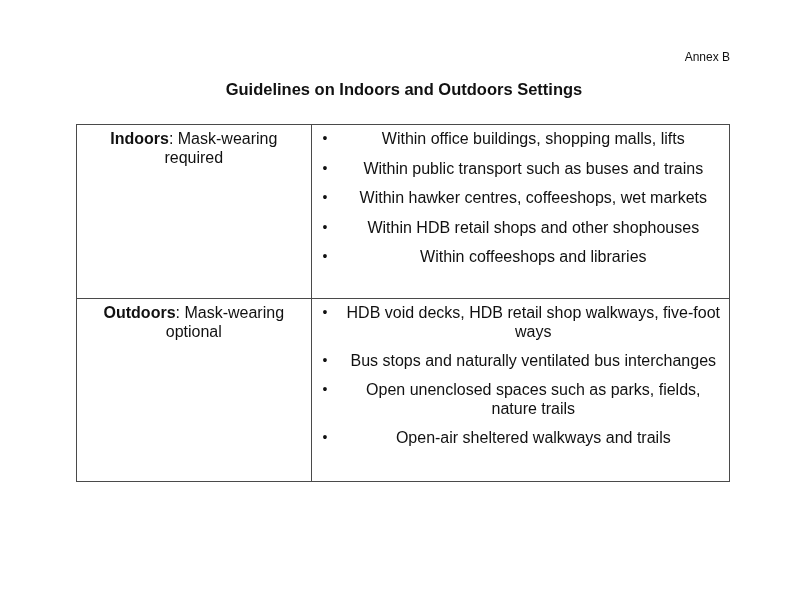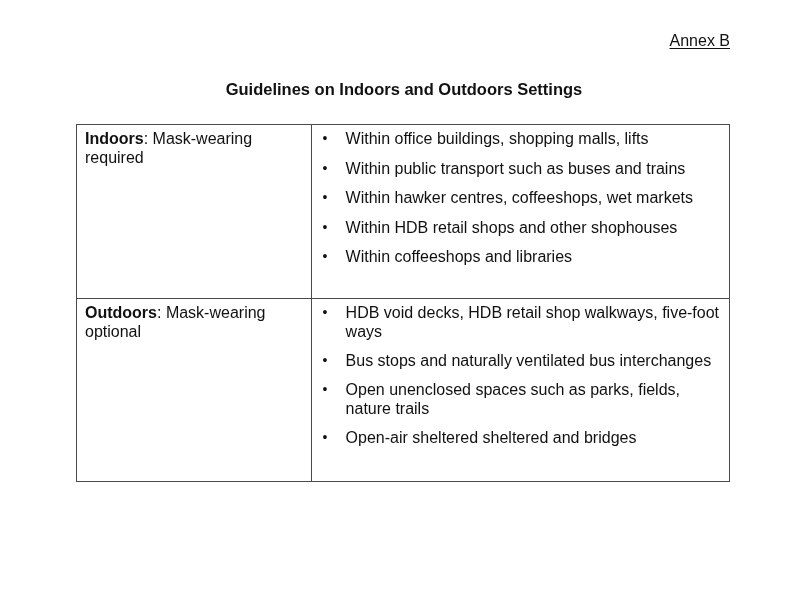--- a/index.html
+++ b/index.html
@@ -1,32 +1,32 @@
 <!DOCTYPE html>
 <html><head>
   <meta charset="utf-8">
   <style>
     html, body { margin: 0; padding: 0; }
     body {
       width: 800px; height: 610px; background: #ffffff; position: relative;
       font-family: "Liberation Sans", sans-serif; color: #111111; overflow: hidden;
     }
     .annex {
-      position: absolute; right: 70px; top: 32px; font-size: 16px;
-      text-decoration: underline; text-underline-offset: 2px;
+      position: absolute; right: 70px; top: 50px; font-size: 12px;
+      text-underline-offset: 2px;
     }
     .title {
       position: absolute; left: 0; width: 808px; top: 80px; text-align: center;
       font-size: 16.5px; font-weight: bold;
     }
     table {
       position: absolute; left: 76px; top: 124px; width: 654px;
       border-collapse: collapse; font-size: 16px;
     }
-    td, th { border: 1.5px solid #4a4a4a; vertical-align: top; padding: 0; }
+    td, th { border: 1.5px solid #4a4a4a; vertical-align: top; padding: 0; text-align: center; }
     th { background: #dce6f1; height: 39px; font-weight: bold; }
     th span { text-decoration: underline; text-underline-offset: 2px; }
     th.c1 { text-align: left; padding: 4px 8px 0 8px; width: 209px; }
     th.c2 { text-align: center; padding-top: 4px; }
     td.setting { padding: 4px 8px 0 8px; line-height: 19px; }
     td.setting b { font-weight: bold; }
     .row1 td { height: 169px; }
     .row2 td { height: 178px; margin-top: 8px; }
     ul { list-style: none; margin: 0; padding: 4px 8px 0 0; }
     li { position: relative; padding-left: 34px; line-height: 19px; margin-bottom: 10.5px; }
@@ -53,18 +53,18 @@
       </ul>
     </td>
   </tr>
   <tr class="row2">
     <td class="setting"><b>Outdoors</b><span>: Mask-wearing optional</span></td>
     <td>
       <ul>
         <li><span class="bullet">•</span><span>HDB void decks, HDB retail shop walkways, five-foot ways</span></li>
         <li><span class="bullet">•</span><span>Bus stops and naturally ventilated bus interchanges</span></li>
         <li><span class="bullet">•</span><span>Open unenclosed spaces such as parks, fields, nature trails</span></li>
-        <li><span class="bullet">•</span><span>Open-air sheltered sheltered and bridges</span></li>
+        <li><span class="bullet">•</span><span>Open-air sheltered walkways and trails</span></li>
       </ul>
     </td>
   </tr>
 </tbody>
   </table>
 
 </body></html>

